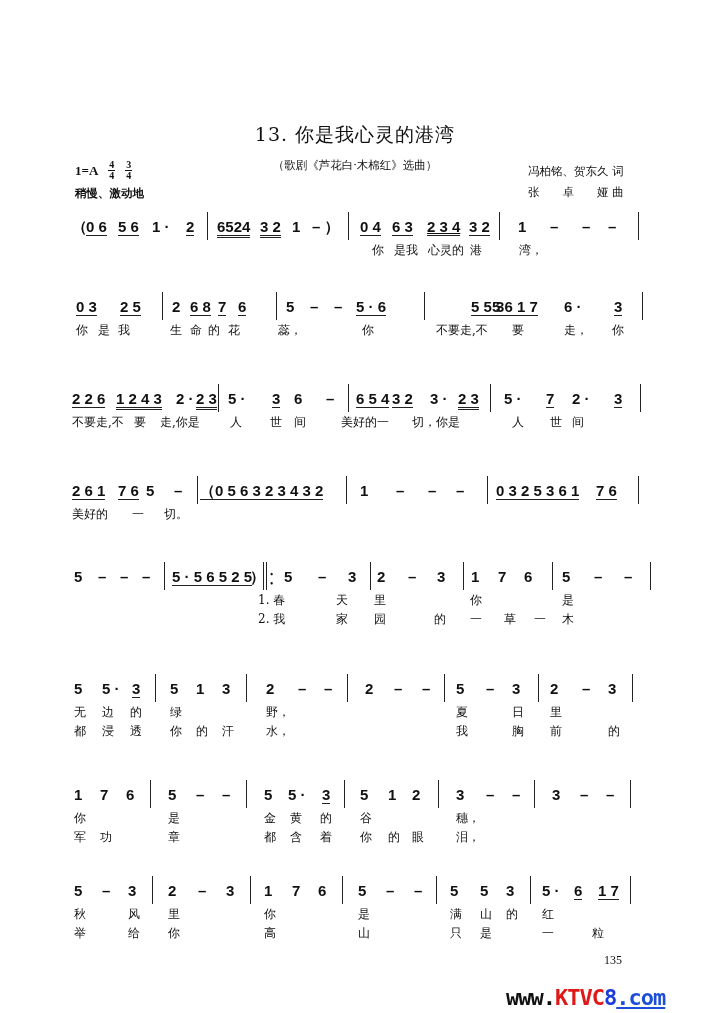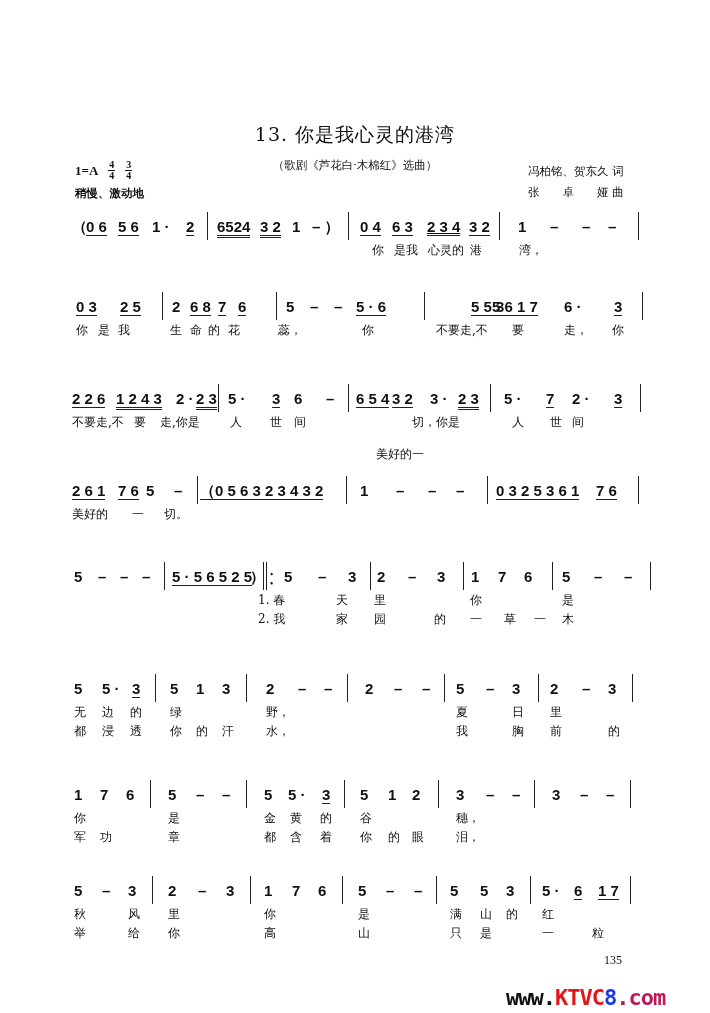--- a/index.html
+++ b/index.html
@@ -17,21 +17,21 @@
   .notes{position:relative;height:24px;font-size:15px;font-weight:bold;white-space:nowrap;}
   .bar{position:absolute;top:-6px;width:1px;height:28px;background:#222;}
   .n{position:absolute;top:0;}
   .lyr{position:relative;height:19px;font-family:"DejaVu Serif",serif;font-size:12px;white-space:nowrap;}
   .lyr span{position:absolute;}
   .pnum{left:604px;top:953px;font-family:"Liberation Serif",serif;font-size:12px;}
   .wm{left:506px;top:985px;font-family:"DejaVu Sans Mono",monospace;font-size:22px;font-weight:bold;letter-spacing:-1px;}
   .wm .w{color:#111;}
   .wm .r{color:#e01818;}
   .wm .b{color:#1c3ce0;}
-  .wm .g{color:#be185d;}
+  .wm .g{color:#1d4ed8;text-decoration:underline;}
 </style>
 </head>
 <body>
 
 <div class="abs title">13. 你是我心灵的港湾</div>
 <div class="abs subtitle">（歌剧《芦花白·木棉红》选曲）</div>
 
 <div class="abs key">
   <span>1=A</span>
   <span class="frac">
@@ -143,21 +143,21 @@
         <span class="n" style="left: 542px; border-bottom: 1px solid rgb(34, 34, 34); line-height: 17px;">3</span>
         <span class="bar" style="left: 568px;"></span>
       </div>
       <div class="lyr">
         <span style="left: 0px;">不要走,不</span>
         <span style="left: 62px;">要</span>
         <span style="left: 88px;">走,你是</span>
         <span style="left: 158px;">人</span>
         <span style="left: 198px;">世</span>
         <span style="left: 222px;">间</span>
-        <span style="left: 304px; margin-top: 32px;">美好的一</span>
+        <span style="left: 269px;">美好的一</span>
         <span style="left: 340px;">切，你是</span>
         <span style="left: 440px;">人</span>
         <span style="left: 478px;">世</span>
         <span style="left: 500px;">间</span>
       </div>
     </div>
     <div class="system" style="top: 482px;">
       <div class="notes">
         <span class="n" style="left: 0px; border-bottom: 1px solid rgb(34, 34, 34); line-height: 17px;">2 6 1</span>
         <span class="n" style="left: 46px; border-bottom: 1px solid rgb(34, 34, 34); line-height: 17px;">7 6</span>

